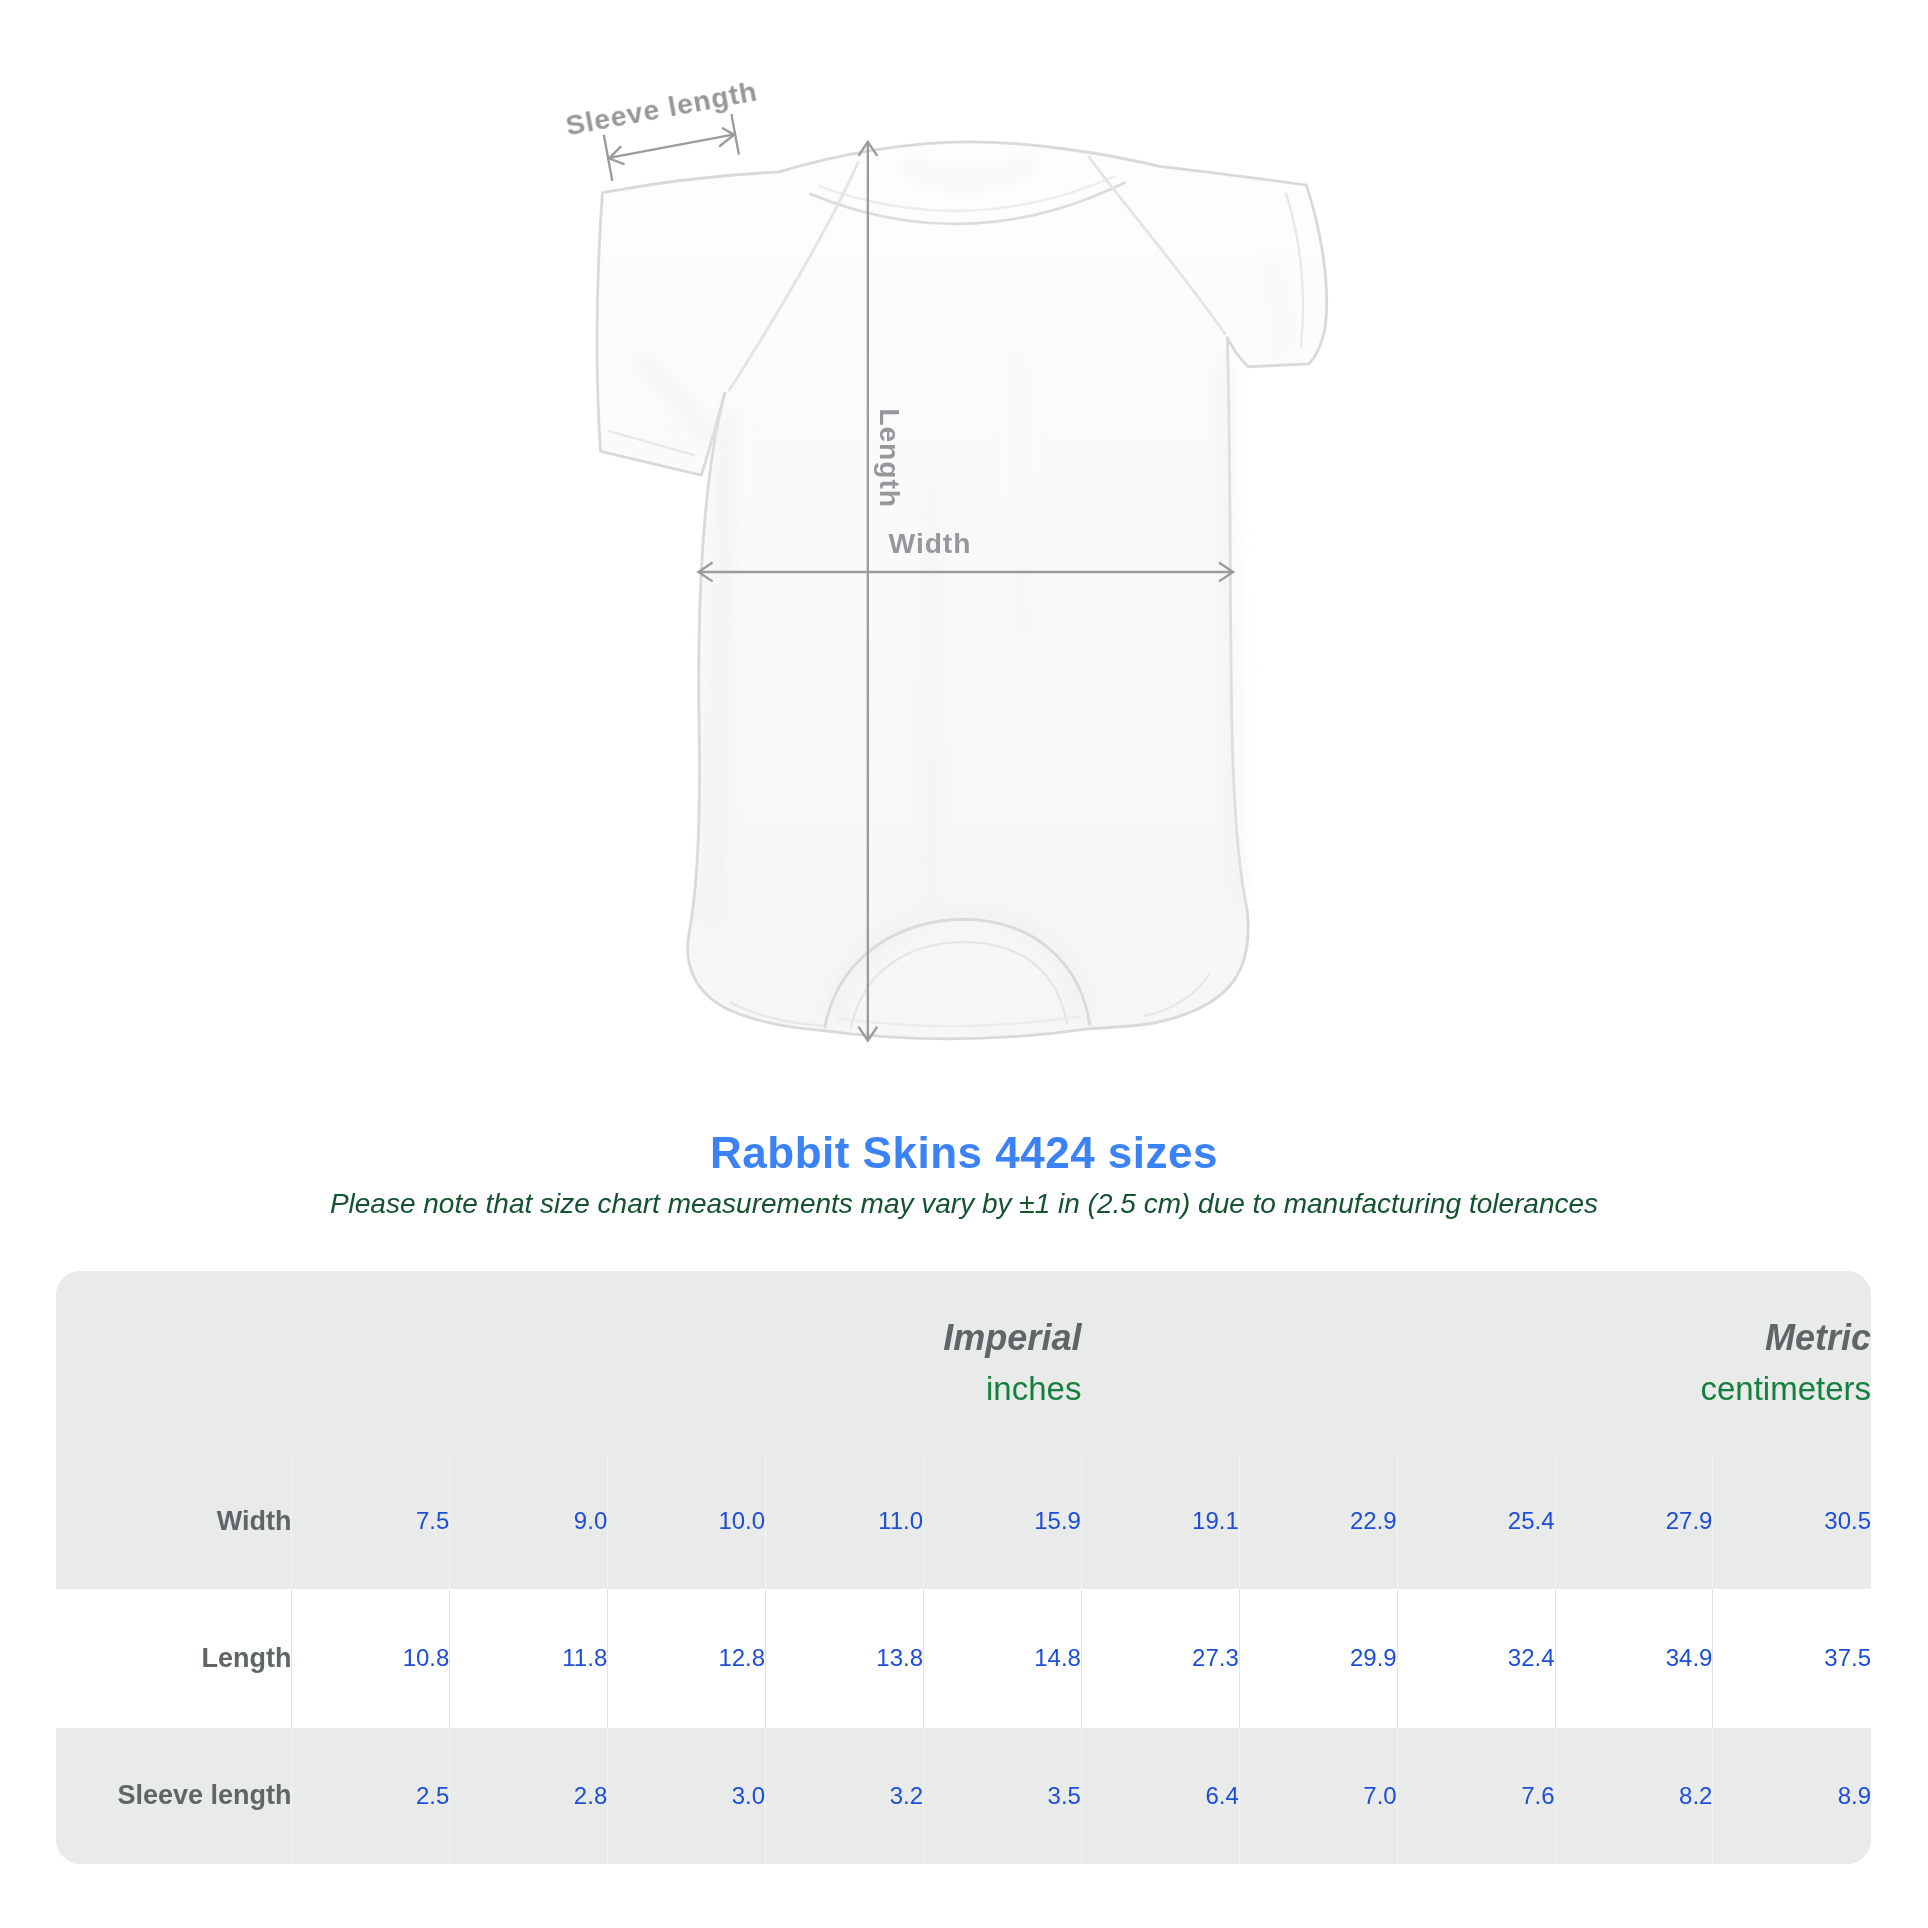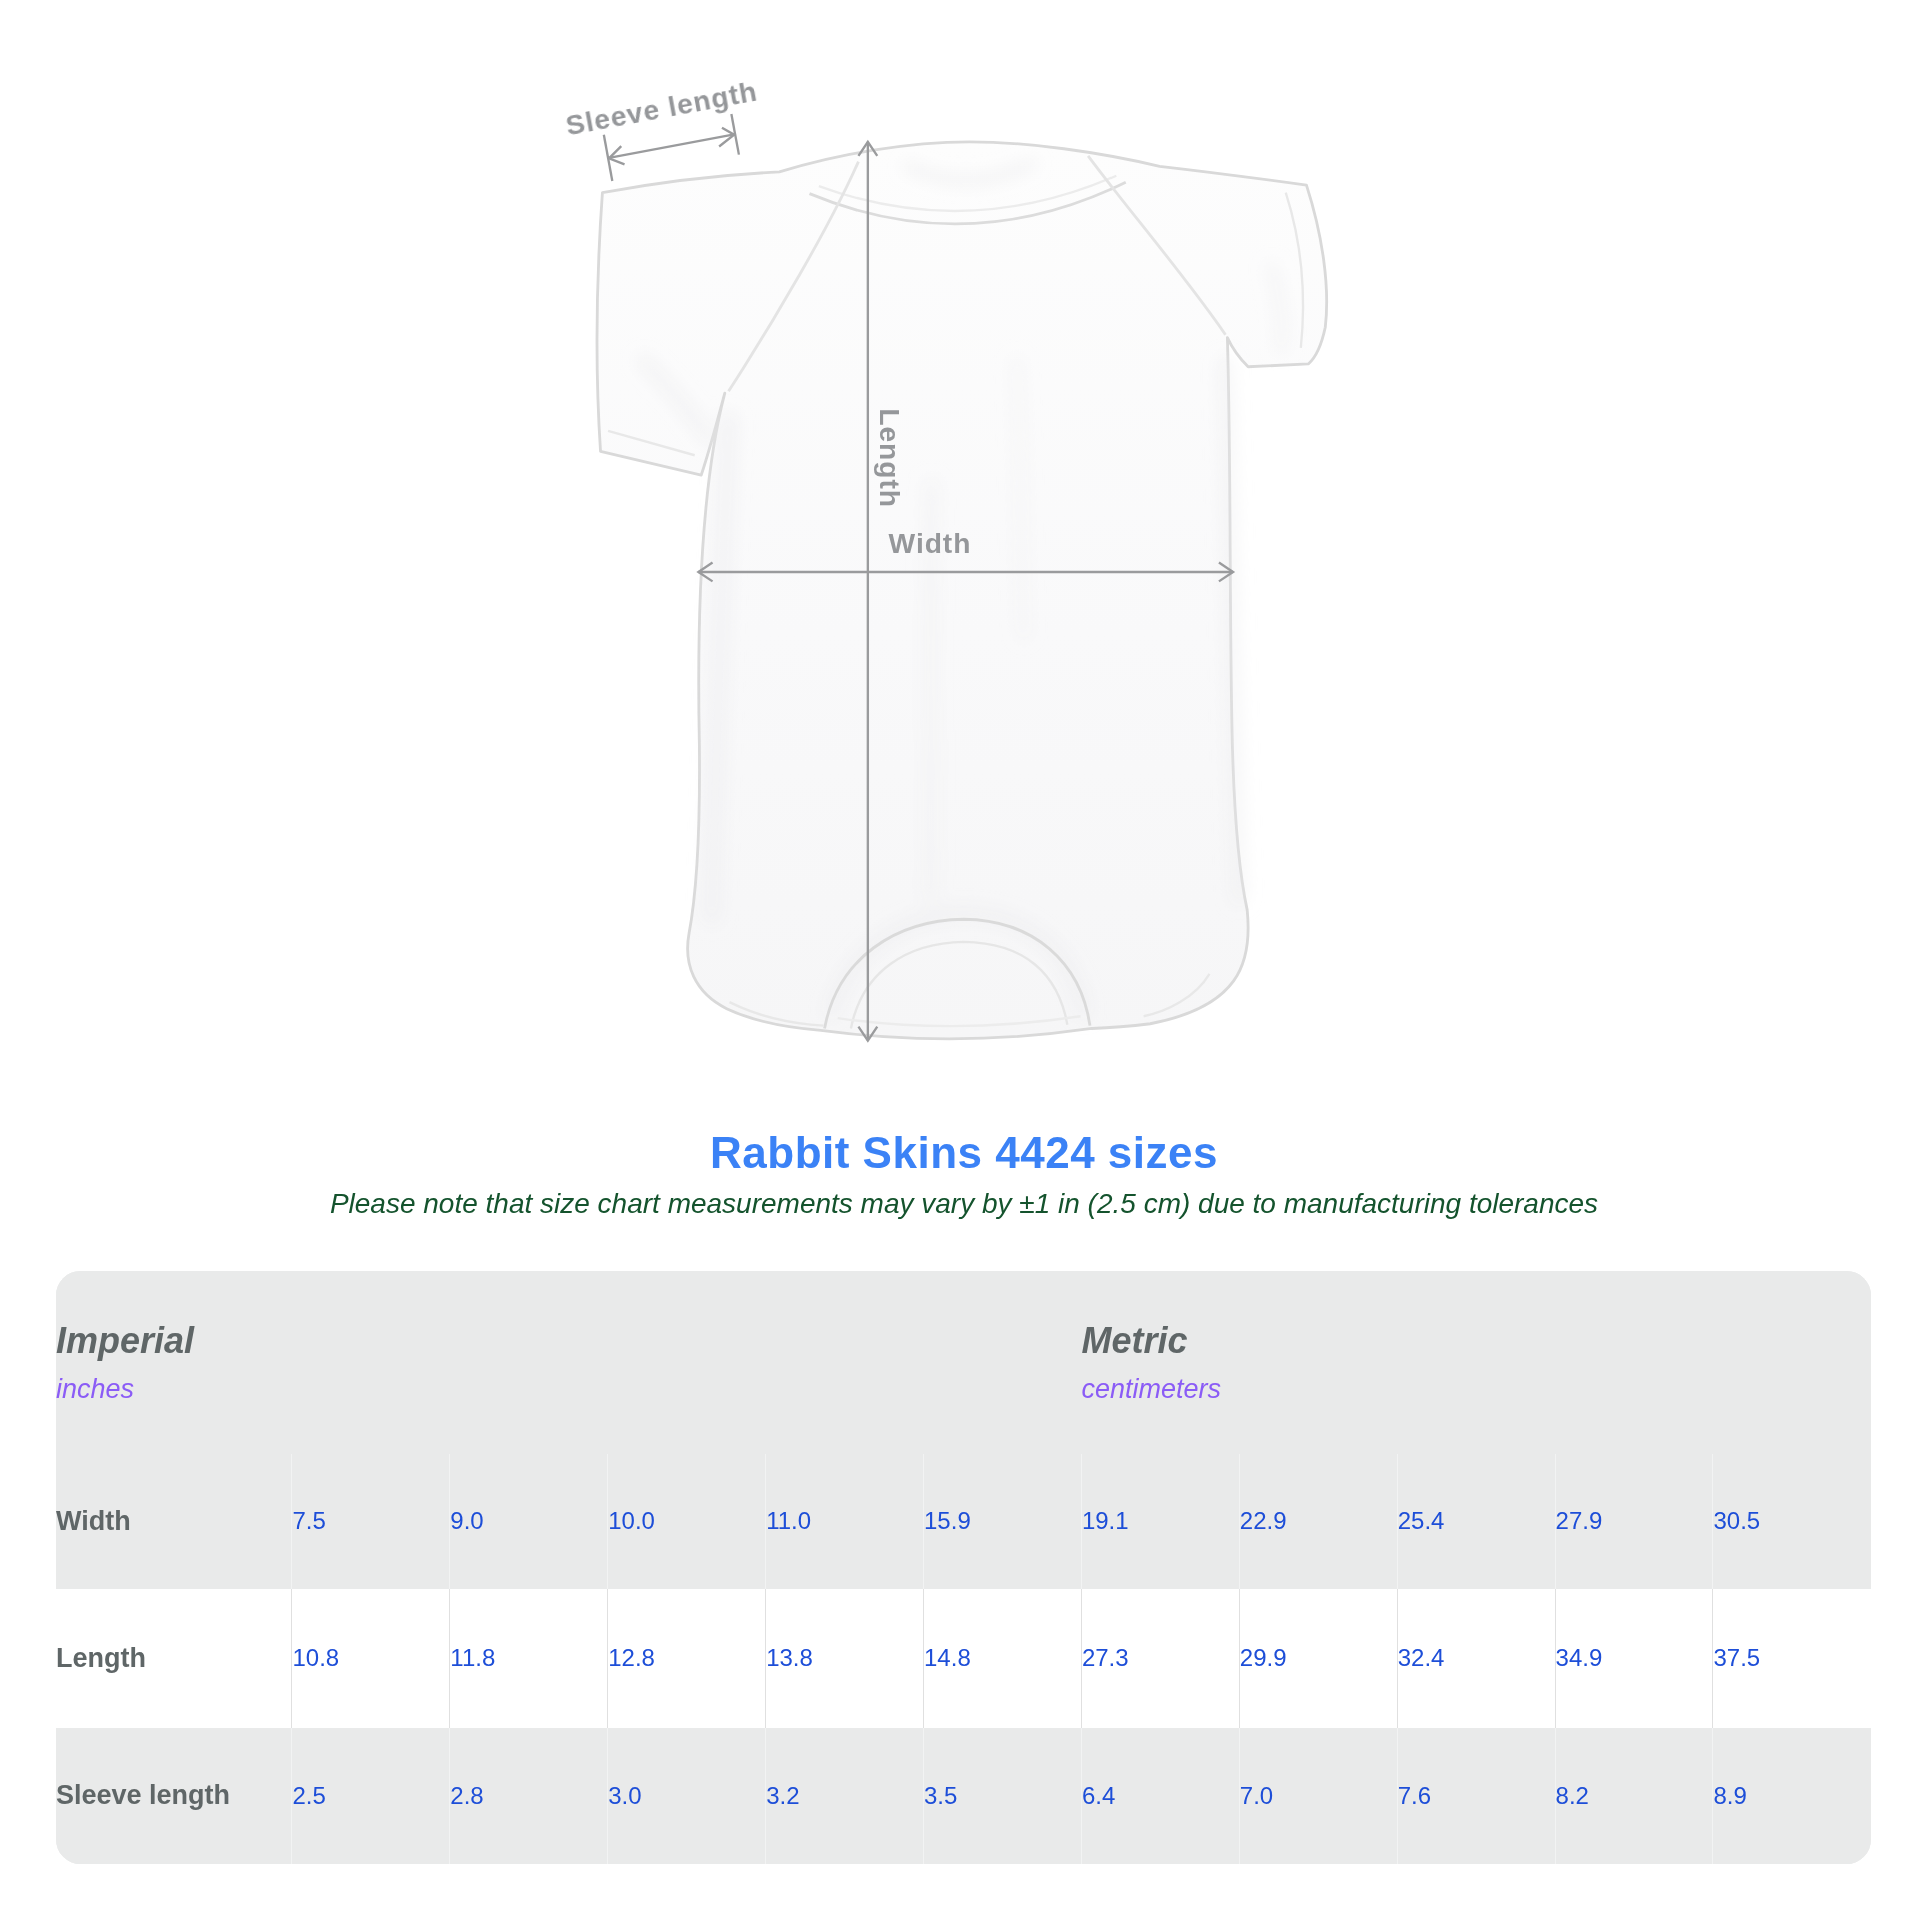--- a/index.html
+++ b/index.html
@@ -12,26 +12,26 @@
   
   .page-title{position:absolute;left:0;top:1128px;width:100%;margin:0;text-align:center;
               font-size:44px;font-weight:bold;color:#3b82f6;letter-spacing:0.5px;}
   .page-subtitle{position:absolute;left:0;top:1188px;width:100%;margin:0;text-align:center;
               font-size:28px;font-style:italic;color:#14532d;}
 
   
   .size-card{position:absolute;left:56px;top:1271px;width:1815px;height:593px;
              background:#e9eaea;border-radius:24.5px;overflow:hidden;}
   .size-card table{width:100%;height:100%;border-collapse:collapse;table-layout:fixed;}
-  .size-card td,.size-card th{text-align:left;vertical-align:middle;padding:0;}
+  .size-card td,.size-card th{text-align:right;vertical-align:middle;padding:0;}
 
   tr.units{height:149px;}
   tr.units td{background:#e9eaea;}
   .unit-name{font-size:36px;font-weight:bold;font-style:italic;color:#5f6667;}
-  .unit-sub{font-size:27px;font-style:italic;color:#8b5cf6;margin-top:11.3px;}
+  .unit-sub{font-size:33px;color:#15803d;margin-top:11.3px;}
 
   tr.head{height:110px;background:#ffffff;}
   tr.head th{font-size:27px;font-weight:bold;color:#5f6667;border-left:1.9px solid #e0e0e0;}
   tr.head th:first-child{border-left:none;}
   .cell-nb{white-space:pre-line;line-height:1.3;}
 
   tr.data{height:110px;}
   tr.data th{font-size:27px;font-weight:bold;color:#5f6667;}
   tr.data td{font-size:24px;color:#1d4ed8;}
   tr.g{background:#e9eaea;}

